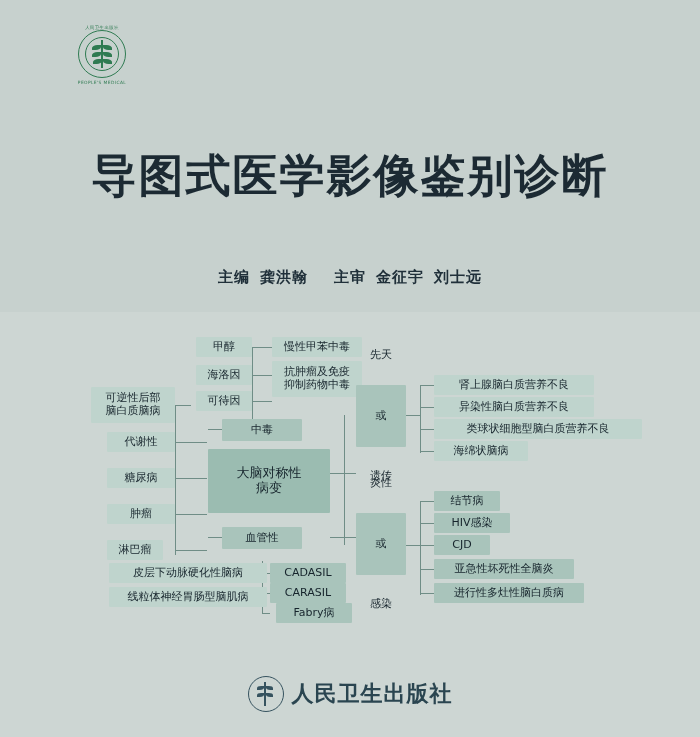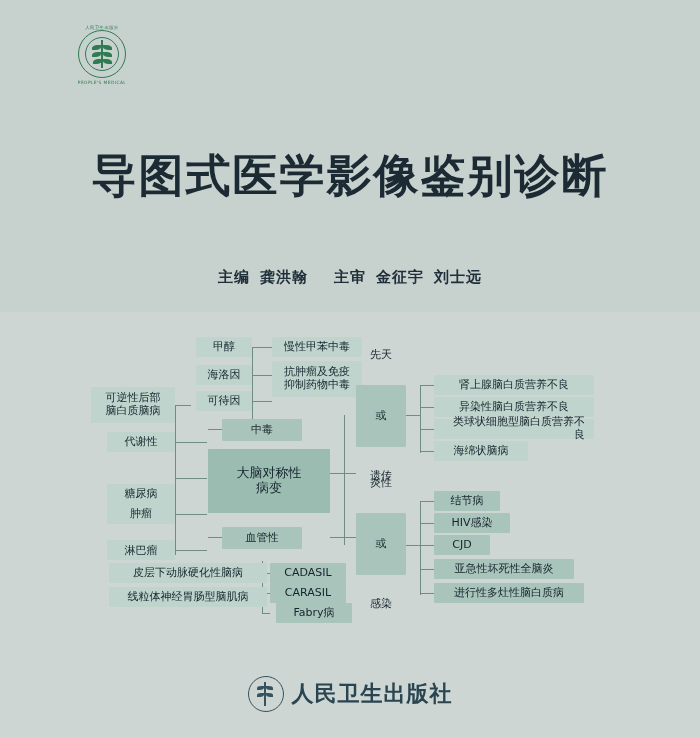--- a/index.html
+++ b/index.html
@@ -174,23 +174,23 @@
       <span>抑制药物中毒</span>
     </div>
 
     <div class="node n-mid" style="left:222px;top:94px;width:80px;height:22px;">中毒</div>
 
     <div class="node n-light" style="left:91px;top:62px;width:84px;height:36px;flex-direction:column;">
       <span>可逆性后部</span>
       <span>脑白质脑病</span>
     </div>
     <div class="node n-light" style="left:107px;top:107px;width:68px;height:20px;">代谢性</div>
-    <div class="node n-light" style="left:107px;top:143px;width:68px;height:20px;margin-top:16px;">糖尿病</div>
+    <div class="node n-light" style="left:107px;top:143px;width:68px;height:20px;">糖尿病</div>
     <div class="node n-light" style="left:107px;top:179px;width:68px;height:20px;">肿瘤</div>
-    <div class="node n-light" style="left:107px;top:215px;width:68px;height:20px;font-family:Liberation Serif, serif;">淋巴瘤</div>
+    <div class="node n-light" style="left:107px;top:215px;width:56px;height:20px;">淋巴瘤</div>
 
     <div class="node n-core" style="left:208px;top:124px;width:122px;height:64px;flex-direction:column;">
       <span>大脑对称性</span>
       <span>病变</span>
     </div>
 
     <div class="node n-mid" style="left:222px;top:202px;width:80px;height:22px;">血管性</div>
 
     <div class="node n-mid" style="left:270px;top:238px;width:76px;height:20px;">CADASIL</div>
     <div class="node n-mid" style="left:270px;top:258px;width:76px;height:20px;">CARASIL</div>
@@ -200,21 +200,21 @@
     <div class="node n-light" style="left:109px;top:262px;width:158px;height:20px;">线粒体神经胃肠型脑肌病</div>
 
     <div class="node n-mid" style="left:356px;top:60px;width:50px;height:62px;flex-direction:column;">
       <span>先天</span>
       <span>或</span>
       <span>遗传</span>
     </div>
 
     <div class="node n-light" style="left:434px;top:50px;width:160px;height:20px;">肾上腺脑白质营养不良</div>
     <div class="node n-light" style="left:434px;top:72px;width:160px;height:20px;">异染性脑白质营养不良</div>
-    <div class="node n-light" style="left:434px;top:94px;width:160px;height:20px;">类球状细胞型脑白质营养不良</div>
+    <div class="node n-light" style="left:434px;top:94px;width:208px;height:20px;">类球状细胞型脑白质营养不良</div>
     <div class="node n-light" style="left:434px;top:116px;width:94px;height:20px;">海绵状脑病</div>
 
     <div class="node n-mid" style="left:356px;top:188px;width:50px;height:62px;flex-direction:column;">
       <span>炎性</span>
       <span>或</span>
       <span>感染</span>
     </div>
 
     <div class="node n-mid" style="left:434px;top:166px;width:66px;height:20px;">结节病</div>
     <div class="node n-mid" style="left:434px;top:188px;width:76px;height:20px;">HIV感染</div>

